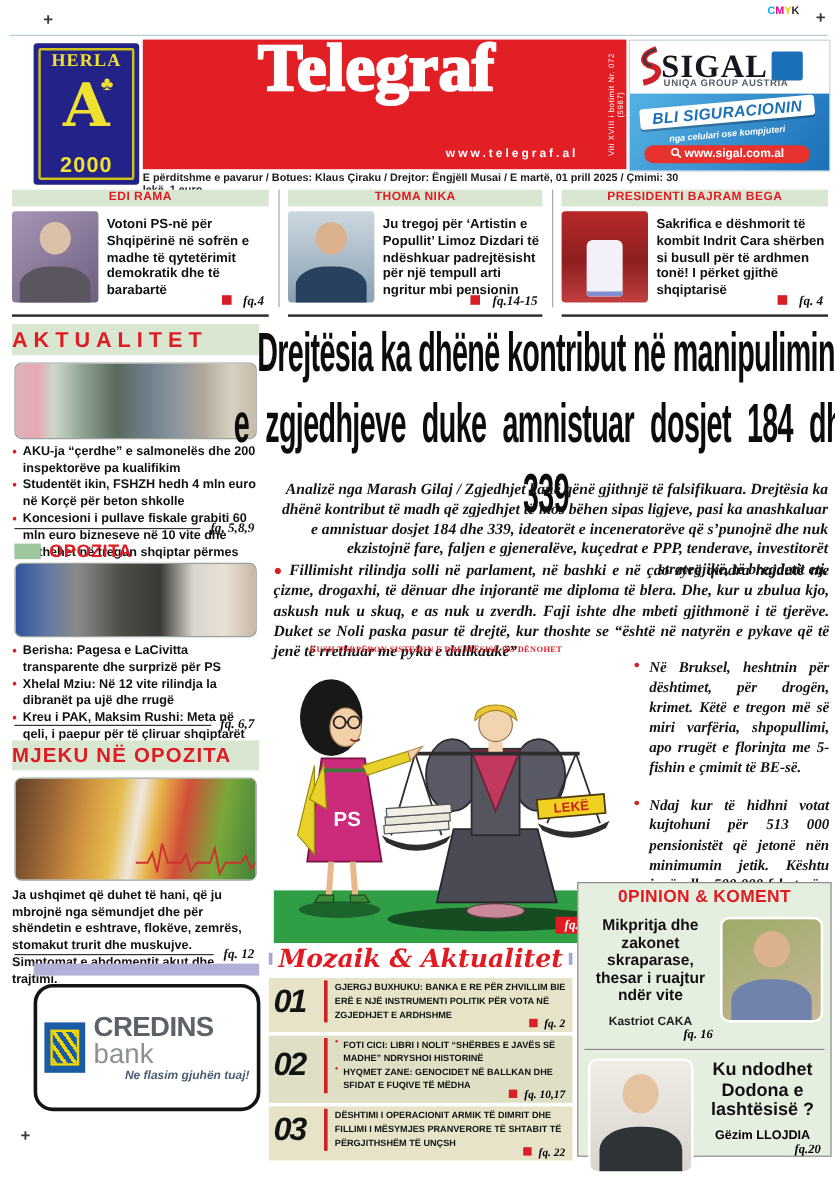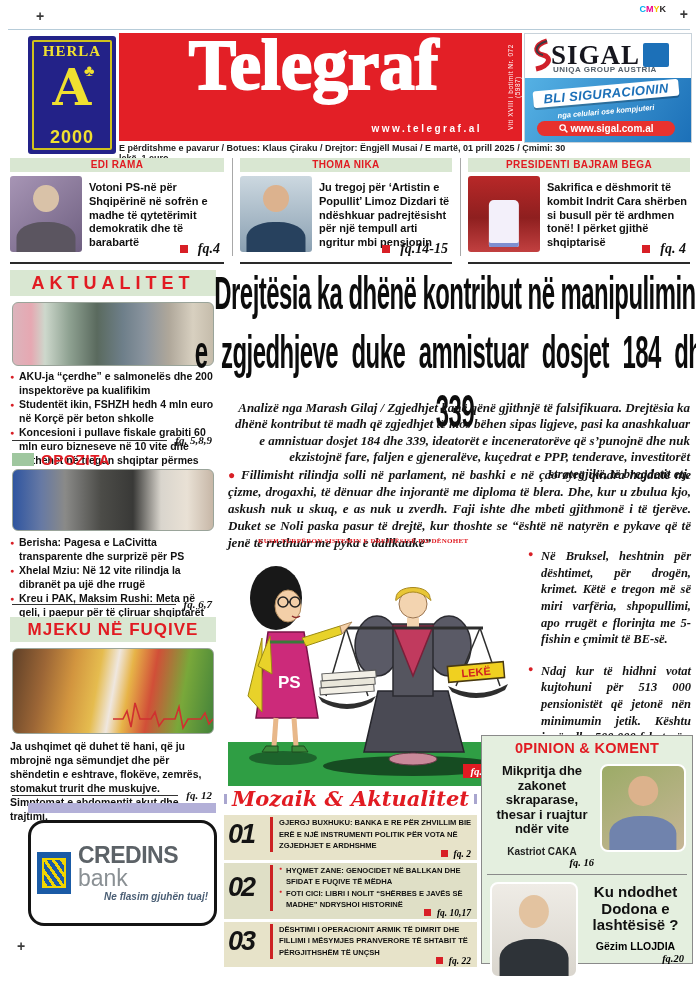--- a/index.html
+++ b/index.html
@@ -18,21 +18,21 @@
   .herla-name{position:absolute;top:7px;width:100%;text-align:center;color:#f0e030;
               font-family:"Liberation Serif",serif;font-weight:bold;font-size:15px;letter-spacing:1px;}
   .herla-a{position:absolute;top:24px;width:100%;text-align:center;color:#f0e030;
            font-family:"DejaVu Serif",serif;font-weight:bold;font-size:50px;line-height:56px;}
   .herla-suit{position:absolute;top:26px;left:56px;color:#f0e030;font-size:16px;}
   .herla-year{position:absolute;bottom:6px;width:100%;text-align:center;color:#f0e030;
               font-weight:bold;font-size:18px;letter-spacing:1px;}
 
   .masthead{position:absolute;left:119px;top:33px;width:403px;height:108px;background:#e31f26;}
   .masthead-title{position:absolute;left:0;right:14px;top:-8px;text-align:center;color:#fff;
-                  font-family:"Liberation Serif",serif;font-weight:bold;font-size:71px;
+                  font-family:"Liberation Serif",serif;font-weight:bold;font-size:56px;
                   letter-spacing:0px;-webkit-text-stroke:2px #fff;}
   .masthead-url{position:absolute;right:40px;bottom:7px;color:#fff;font-size:10px;font-weight:bold;letter-spacing:2.5px;}
   .masthead-edition{position:absolute;right:1px;top:6px;bottom:6px;color:#fff;font-size:6.5px;
                     writing-mode:vertical-rl;transform:rotate(180deg);text-align:center;letter-spacing:.5px;}
   .byline{position:absolute;left:119px;top:143px;width:450px;font-size:9px;font-weight:bold;color:#1c1c1c;}
 
   .sigal{position:absolute;left:524px;top:33px;width:166px;height:108px;border:1px solid #c8d2da;background:#fff;}
   .sigal-top{position:relative;height:44px;}
   .sigal-brandrow{position:absolute;left:26px;top:6px;display:flex;align-items:flex-start;}
   .sigal-brand{font-family:"Liberation Serif",serif;font-weight:bold;font-size:27px;color:#16161e;line-height:30px;letter-spacing:1px;}
@@ -65,25 +65,25 @@
   .photo::after{content:"";position:absolute;left:50%;bottom:-6%;width:82%;height:46%;
                 transform:translateX(-50%);border-radius:45% 45% 0 0;background:var(--shirt,#444);}
   .story-photo{width:72px;height:76px;}
   .ph-rama{--bg:linear-gradient(140deg,#a795b5,#6e5f80);--skin:#d9c2a8;--shirt:#5b5560;}
   .ph-nika{--bg:linear-gradient(#ccd8e0,#8aa0b2);--skin:#dcb28e;--shirt:#27415e;}
   .ph-bega{--bg:linear-gradient(#b82828,#8e1f1f 55%,#c24040);}
   .ph-bega::before{width:42%;height:62%;top:32%;border-radius:5px 5px 2px 2px;background:#f3f0fa;box-shadow:inset 0 -4px 0 #7f8fd0;}
   .ph-bega::after{display:none;}
   .story-text{font-size:11px;font-weight:bold;line-height:1.25;color:#101010;padding-top:5px;padding-right:2px;}
   .story-foot{position:absolute;right:4px;bottom:5px;font-family:"Liberation Serif",serif;
-              font-style:italic;font-weight:bold;font-size:14px;color:#111;}
+              font-style:italic;font-weight:bold;font-size:11px;color:#111;}
   .sq{display:inline-block;width:8px;height:8px;background:#d81f26;margin-right:10px;vertical-align:0px;}
 
   
-  .sb-h{position:absolute;background:#d9e7d2;color:#e11b22;font-weight:bold;text-align:center;}
+  .sb-h{position:absolute;background:#d9e7d2;color:#e11b22;font-weight:bold;text-align:left;}
   .sb-img{position:absolute;border:1px solid #9aa49a;border-radius:6px;}
   .sb-txt{position:absolute;font-size:10.5px;font-weight:bold;line-height:1.33;color:#111;}
   .bullet-line{position:relative;padding-left:9px;}
   .bullet-line::before{content:"●";position:absolute;left:0;top:0;color:#d81f26;font-size:7px;line-height:14px;}
   .pageline{position:absolute;display:flex;align-items:center;}
   .pageline .rule{flex:1;border-top:1px solid #333;}
   .fq{font-family:"Liberation Serif",serif;font-style:italic;font-weight:bold;font-size:11px;color:#111;margin-left:8px;white-space:nowrap;}
   .opozita-h{position:absolute;display:flex;align-items:center;gap:7px;}
   .opozita-sq{width:22px;height:13px;background:#9fc79f;}
   .opozita-t{color:#e11b22;font-weight:bold;font-size:15px;letter-spacing:.5px;}
@@ -262,21 +262,21 @@
   <div class="sb-txt" style="left:10px;top:536px;width:207px;">
     <div class="bullet-line">Berisha: Pagesa e  LaCivitta transparente dhe surprizë për PS</div>
     <div class="bullet-line">Xhelal Mziu: Në 12 vite rilindja la dibranët pa ujë dhe rrugë</div>
     <div class="bullet-line">Kreu i PAK, Maksim Rushi: Meta në qeli, i paepur për të çliruar shqiptarët nga skllavëria 12-vjeçare!</div>
   </div>
   <div class="pageline" style="left:12px;top:598px;width:200px;">
     <span class="rule"></span>
     <span class="fq">fq. 6,7</span>
   </div>
 
-  <div class="sb-h" style="left:10px;top:617px;width:206px;height:25px;line-height:25px;font-size:17px;letter-spacing:1px;">MJEKU NË FUQIVE</div>
+  <div class="sb-h" style="left:10px;top:617px;width:206px;height:25px;line-height:25px;font-size:17px;letter-spacing:1px;">MJEKU NË OPOZITA</div>
   <div class="sb-img food" style="left:12px;top:648px;width:200px;height:84px;overflow:hidden;">
     <svg width="100" height="36" viewBox="0 0 100 36">
       <polyline points="0,22 10,22 14,14 18,30 22,6 27,22 38,22 42,15 46,29 51,22 62,22 66,10 70,31 75,22 88,22 92,16 96,27 100,22" fill="none" stroke="#d03030" stroke-width="1.6"></polyline>
     </svg>
   </div>
   <div class="sb-txt" style="left:10px;top:740px;width:207px;font-weight:bold;">Ja ushqimet që duhet të hani, që ju mbrojnë nga sëmundjet dhe për shëndetin e eshtrave, flokëve, zemrës, stomakut trurit dhe muskujve. Simptomat e abdomentit akut dhe trajtimi.</div>
   <div class="pageline" style="left:12px;top:789px;width:200px;">
     <span class="rule"></span>
     <span class="fq">fq. 12</span>
   </div>
@@ -403,22 +403,22 @@
       <div class="mz-num">01</div>
       <div class="mz-bar"></div>
       <div class="mz-text">GJERGJ BUXHUKU: BANKA E RE PËR ZHVILLIM BIE ERË E NJË INSTRUMENTI POLITIK PËR VOTA NË ZGJEDHJET E ARDHSHME</div>
       <div class="mz-fq"><span class="sq"></span><span>fq. 2</span></div>
     </div>
 
     <div class="mz-item alt">
       <div class="mz-num">02</div>
       <div class="mz-bar"></div>
       <div class="mz-text">
+        <div class="mz-line">FOTI CICI: LIBRI I NOLIT  “SHËRBES E  JAVËS SË MADHE” NDRYSHOI HISTORINË</div>
         <div class="mz-line">HYQMET ZANE: GENOCIDET NË BALLKAN DHE SFIDAT E FUQIVE TË MËDHA</div>
-        <div class="mz-line">FOTI CICI: LIBRI I NOLIT  “SHËRBES E  JAVËS SË MADHE” NDRYSHOI HISTORINË</div>
       </div>
       <div class="mz-fq"><span class="sq"></span><span>fq. 10,17</span></div>
     </div>
 
     <div class="mz-item">
       <div class="mz-num">03</div>
       <div class="mz-bar"></div>
       <div class="mz-text">DËSHTIMI I OPERACIONIT ARMIK TË DIMRIT DHE FILLIMI I MËSYMJES PRANVERORE TË SHTABIT TË PËRGJITHSHËM TË UNÇSH</div>
       <div class="mz-fq"><span class="sq"></span><span>fq. 22</span></div>
     </div>

